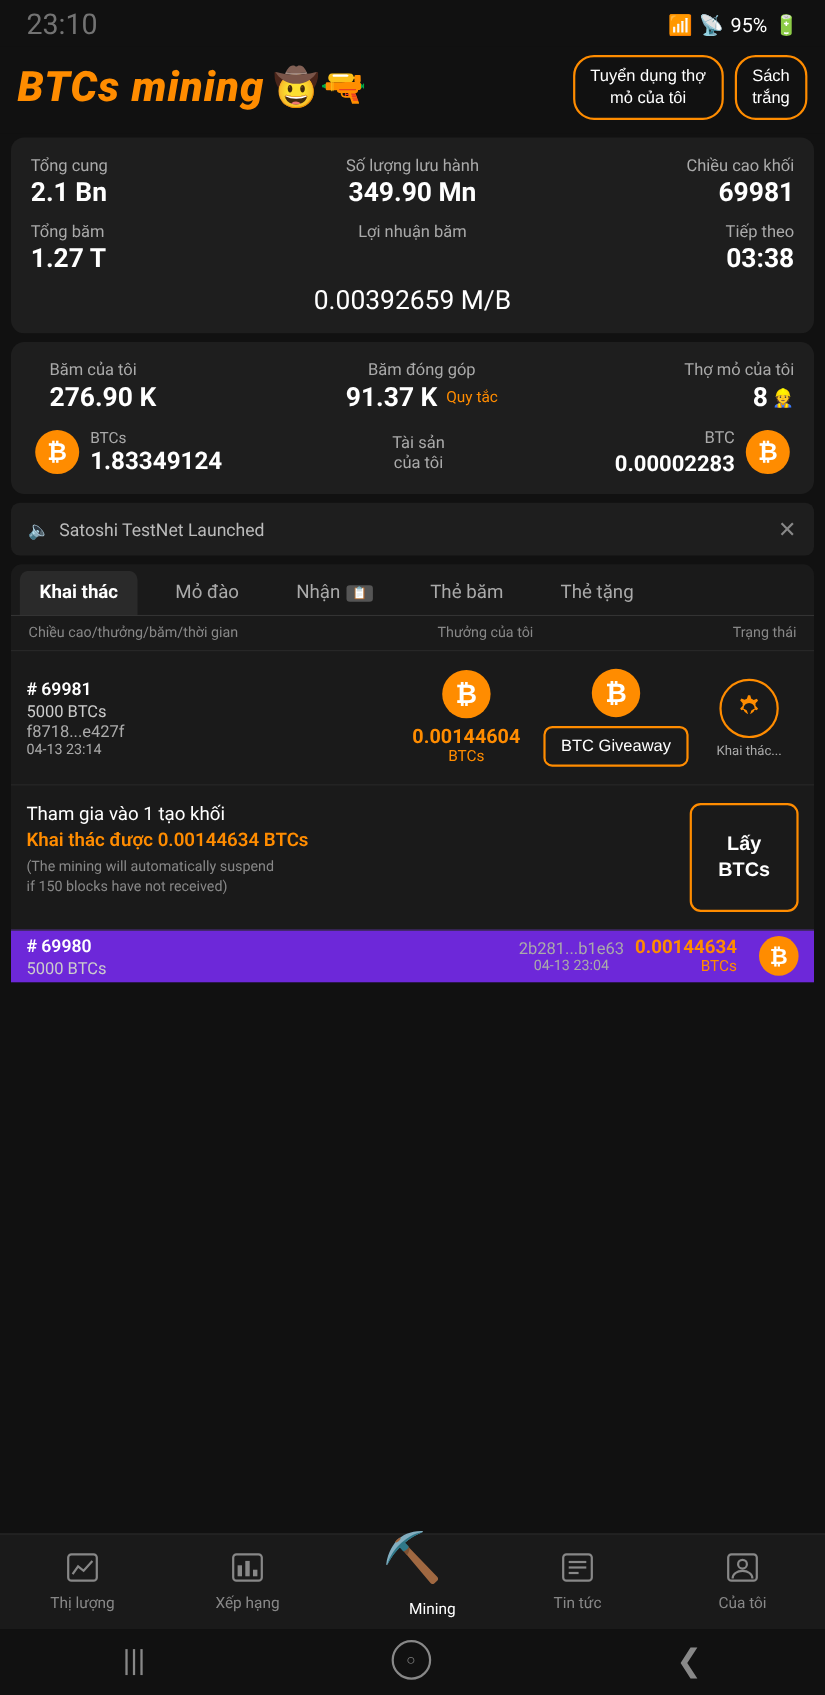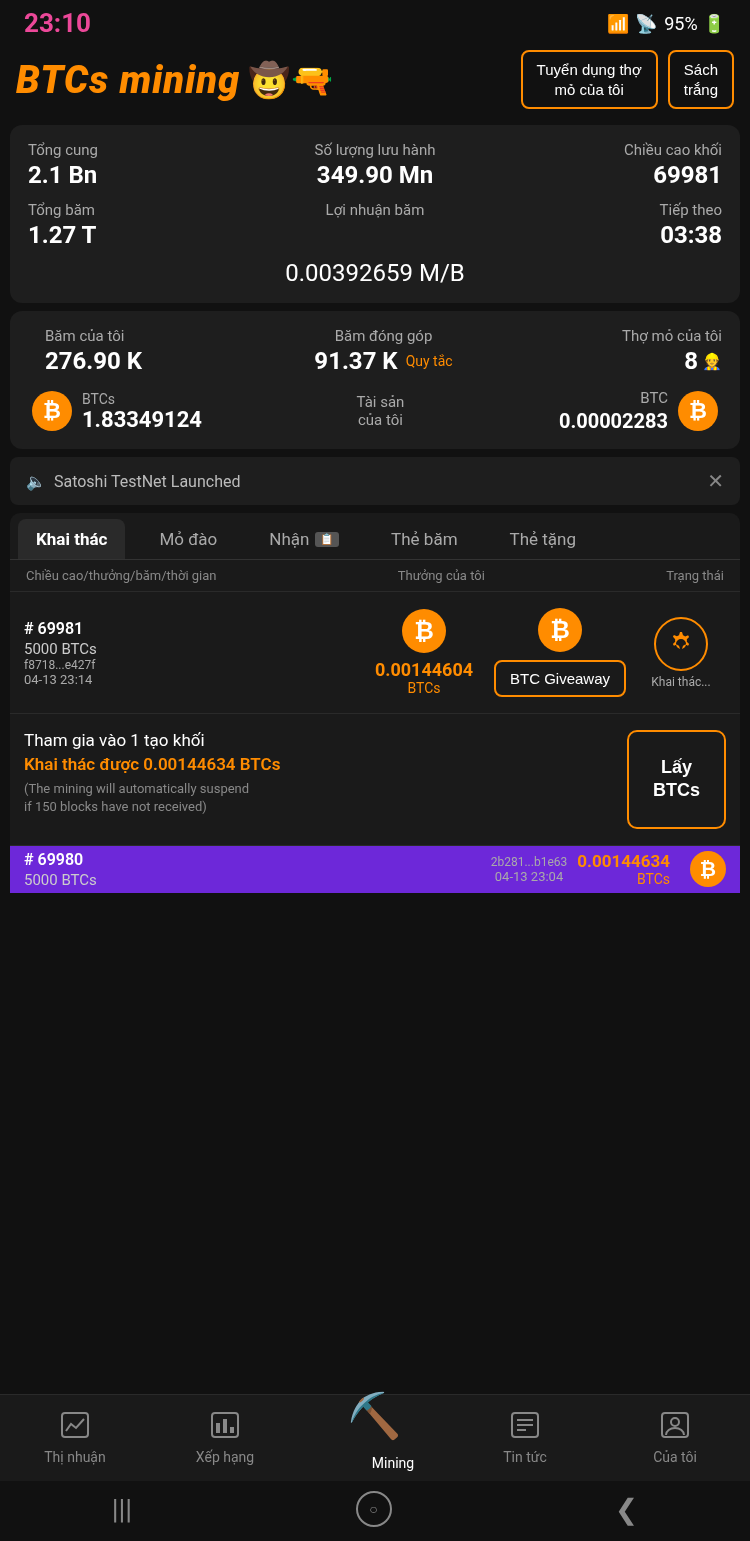--- a/index.html
+++ b/index.html
@@ -16,22 +16,22 @@
     
     .status-bar {
       display: flex;
       justify-content: space-between;
       align-items: center;
       padding: 8px 24px 4px 24px;
       background: #111111;
     }
     .status-time {
       font-size: 26px;
-      font-weight: 700;
-      color: #ec4899;
+      font-weight: 400;
+      color: #737373;
     }
     .status-icons {
       display: flex;
       align-items: center;
       gap: 6px;
       font-size: 18px;
       color: #fff;
     }
 
     
@@ -57,21 +57,21 @@
       font-size: 34px;
     }
     .header-buttons {
       display: flex;
       gap: 10px;
     }
     .header-btn {
       border: 2px solid #FF8C00;
       background: transparent;
       color: #fff;
-      border-radius: 8px;
+      border-radius: 19px;
       padding: 8px 14px;
       font-size: 15px;
       text-align: center;
       cursor: pointer;
       line-height: 1.3;
     }
 
     
     .stats-card {
       background: #1E1E1E;
@@ -259,21 +259,21 @@
       font-size: 16px;
       font-weight: 600;
       color: #fff;
       margin-bottom: 2px;
     }
     .mining-btcs {
       font-size: 15px;
       color: #ccc;
     }
     .mining-hash {
-      font-size: 12px;
+      font-size: 15px;
       color: #aaa;
     }
     .mining-time {
       font-size: 13px;
       color: #aaa;
     }
     .mining-reward {
       text-align: center;
       min-width: 120px;
     }
@@ -601,21 +601,21 @@
 <div style="height:220px;"></div>
 
 <div class="bottom-nav">
   <div class="nav-item">
     <span class="nav-icon">
       <svg width="30" height="28" viewBox="0 0 30 28" fill="none">
         <rect x="2" y="2" width="26" height="24" rx="3" stroke="#888" stroke-width="2"></rect>
         <polyline points="6,20 11,13 16,17 24,8" stroke="#888" stroke-width="2" fill="none"></polyline>
       </svg>
     </span>
-    <span class="nav-label">Thị nhuận</span>
+    <span class="nav-label">Thị lượng</span>
   </div>
   <div class="nav-item">
     <span class="nav-icon">
       <svg width="30" height="28" viewBox="0 0 30 28" fill="none">
         <rect x="2" y="2" width="26" height="24" rx="3" stroke="#888" stroke-width="2"></rect>
         <rect x="6" y="12" width="4" height="10" fill="#888"></rect>
         <rect x="13" y="8" width="4" height="14" fill="#888"></rect>
         <rect x="20" y="16" width="4" height="6" fill="#888"></rect>
       </svg>
     </span>

